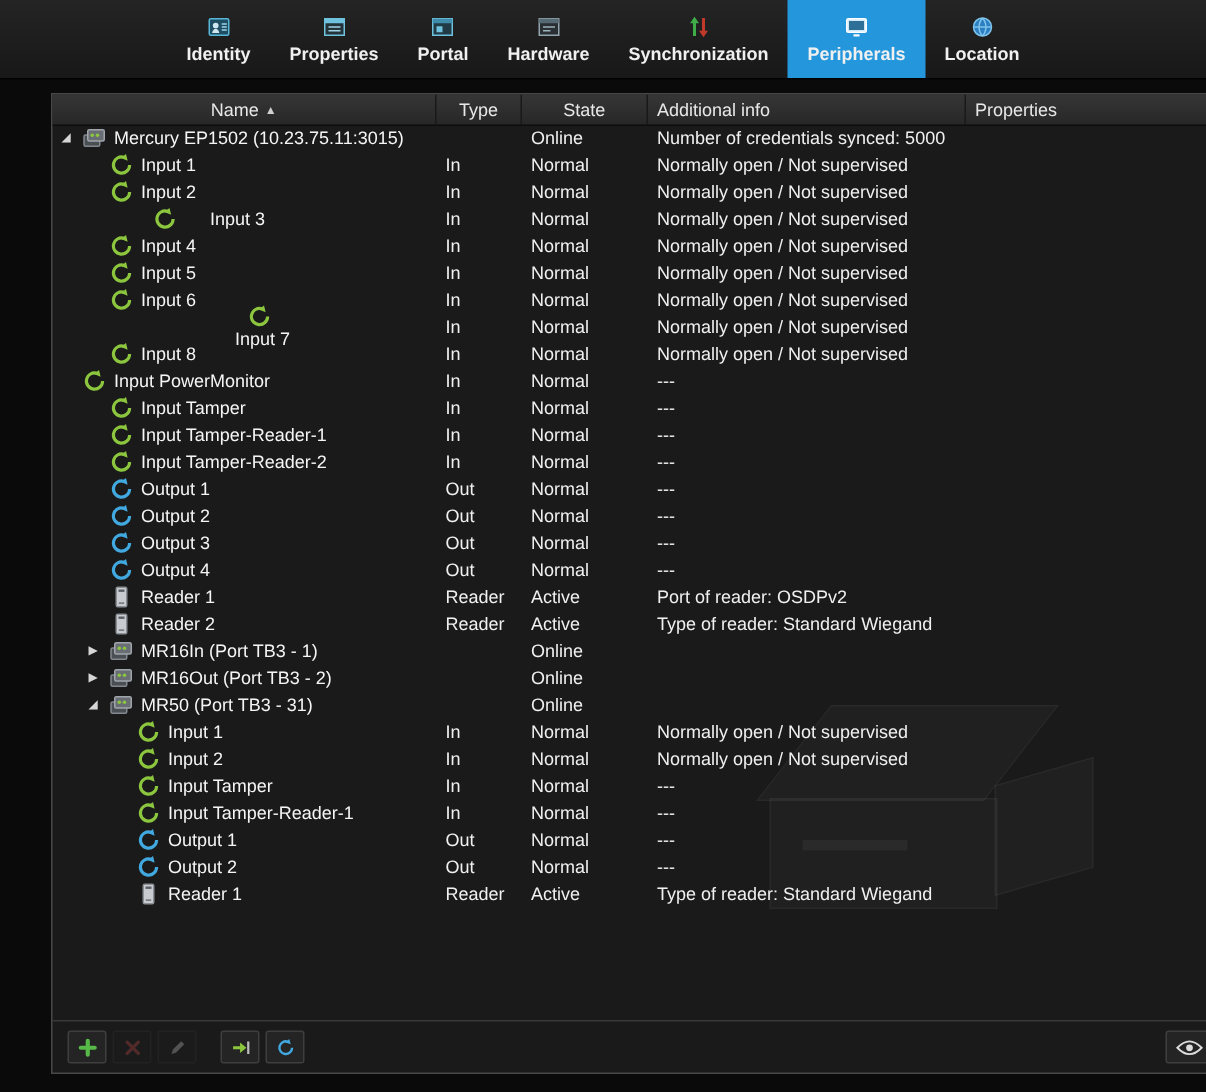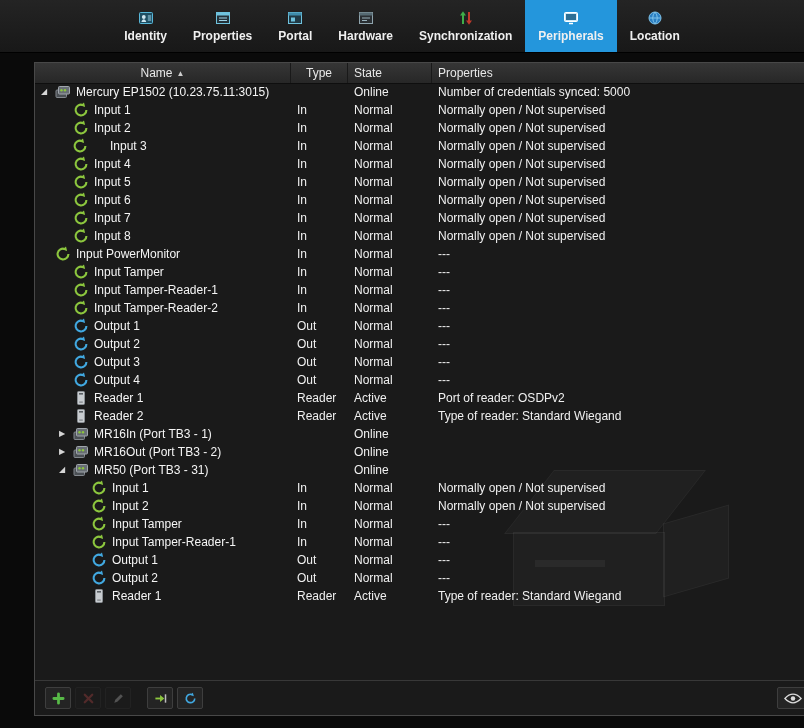--- a/index.html
+++ b/index.html
@@ -25,21 +25,21 @@
     border:1px solid #484848;background:#1a1a1a;box-sizing:border-box;margin-left:26px;
   }
   .grid{position:absolute;left:0;right:0;top:0;bottom:34px;border-bottom:1px solid #383838;overflow:hidden;}
   .gheader{display:flex;height:20px;background:linear-gradient(#363636,#272727);border-bottom:1px solid #0e0e0e;}
   .hcell{
     box-sizing:border-box;border-right:1px solid #191919;display:flex;align-items:center;
     color:#e8e8e8;padding:0 6px;overflow:hidden;white-space:nowrap;
   }
   .hcell .sort{margin-left:4px;font-size:8px;color:#cfcfcf;}
   .w0{width:256px;justify-content:center}.w1{width:57px;justify-content:center}
-  .w2{width:84px;justify-content:flex-start}.w3{width:212px}.w4{flex:1;border-right:none}
+  .w2{width:84px;justify-content:center}.w3{width:212px}.w4{flex:1;border-right:none}
   .rows{position:absolute;top:20px;bottom:0;left:0;right:14px;overflow:hidden;}
   .row{display:flex;height:18px;align-items:center;}
   .cell{box-sizing:border-box;padding:0 6px;white-space:nowrap;overflow:hidden;}
   .c-name{width:256px;display:flex;align-items:center;padding-right:0;}
   .c-type{width:57px}.c-state{width:84px}.c-info{width:212px}.c-ctrl{flex:1}
   .expander{width:14px;flex:none;font-size:8px;color:#d6d6d6;line-height:18px;}
   .ticon{width:16px;height:16px;flex:none;margin-right:5px;}
   .ticon svg{width:16px;height:16px;display:block;}
   .rlabel{color:#f5f5f5;}
   
@@ -159,20 +159,24 @@
   <div class="hcell w1">
     <span class="hlabel">Type</span>
 
   </div>
 
   <div class="hcell w2">
     <span class="hlabel">State</span>
 
   </div>
 
+  <div class="hcell w3">
+    <span class="hlabel">Additional info</span>
+
+  </div>
 
   <div class="hcell w4">
     <span class="hlabel">Properties</span>
 
   </div>
 </div>
     <div class="rows" id="grows">
   <div class="row">
     <div class="cell c-name" style="padding-left: 6px;">
       <span class="expander">◢</span>
@@ -220,21 +224,21 @@
             </span>
       <span class="rlabel">Input 2</span>
     </div>
     <div class="cell c-type">In</div>
     <div class="cell c-state">Normal</div>
     <div class="cell c-info">Normally open / Not supervised</div>
     <div class="cell c-ctrl"></div>
   </div>
 
   <div class="row">
-    <div class="cell c-name" style="padding-left: 6px; gap: 17px;">
+    <div class="cell c-name" style="padding-left: 36px; gap: 17px;">
       <span class="expander"></span>
       <span class="ticon">
               <svg viewBox="0 0 16 16">
                 <path d="M13.4 8A5.4 5.4 0 1 1 9.7 2.9" fill="none" stroke="#8cc63e" stroke-width="2.1"></path>
                 <path d="M11 0.6L7.6 3.4l4.5 1.7z" fill="#8cc63e"></path>
               </svg>
             </span>
       <span class="rlabel">Input 3</span>
     </div>
     <div class="cell c-type">In</div>
@@ -288,21 +292,21 @@
             </span>
       <span class="rlabel">Input 6</span>
     </div>
     <div class="cell c-type">In</div>
     <div class="cell c-state">Normal</div>
     <div class="cell c-info">Normally open / Not supervised</div>
     <div class="cell c-ctrl"></div>
   </div>
 
   <div class="row">
-    <div class="cell c-name" style="padding-left: 24px;">
+    <div class="cell c-name" style="padding-left: 24px; flex-direction: column;">
       <span class="expander"></span>
       <span class="ticon">
               <svg viewBox="0 0 16 16">
                 <path d="M13.4 8A5.4 5.4 0 1 1 9.7 2.9" fill="none" stroke="#8cc63e" stroke-width="2.1"></path>
                 <path d="M11 0.6L7.6 3.4l4.5 1.7z" fill="#8cc63e"></path>
               </svg>
             </span>
       <span class="rlabel">Input 7</span>
     </div>
     <div class="cell c-type">In</div>

